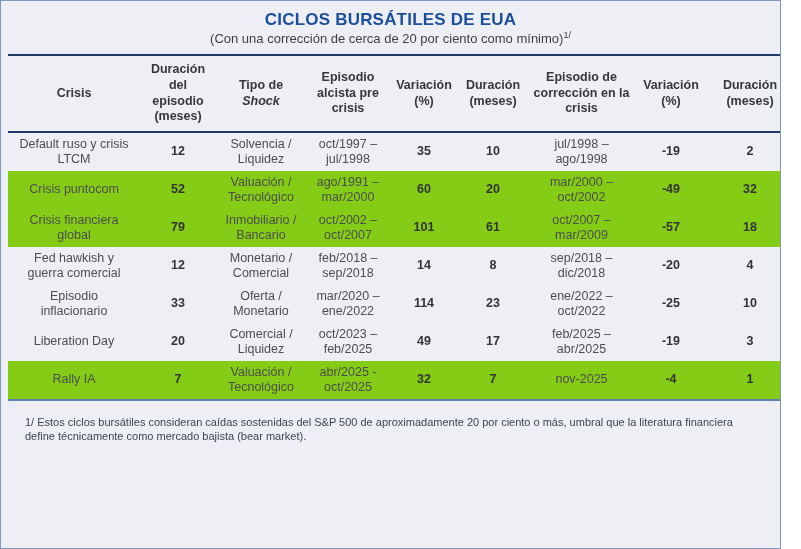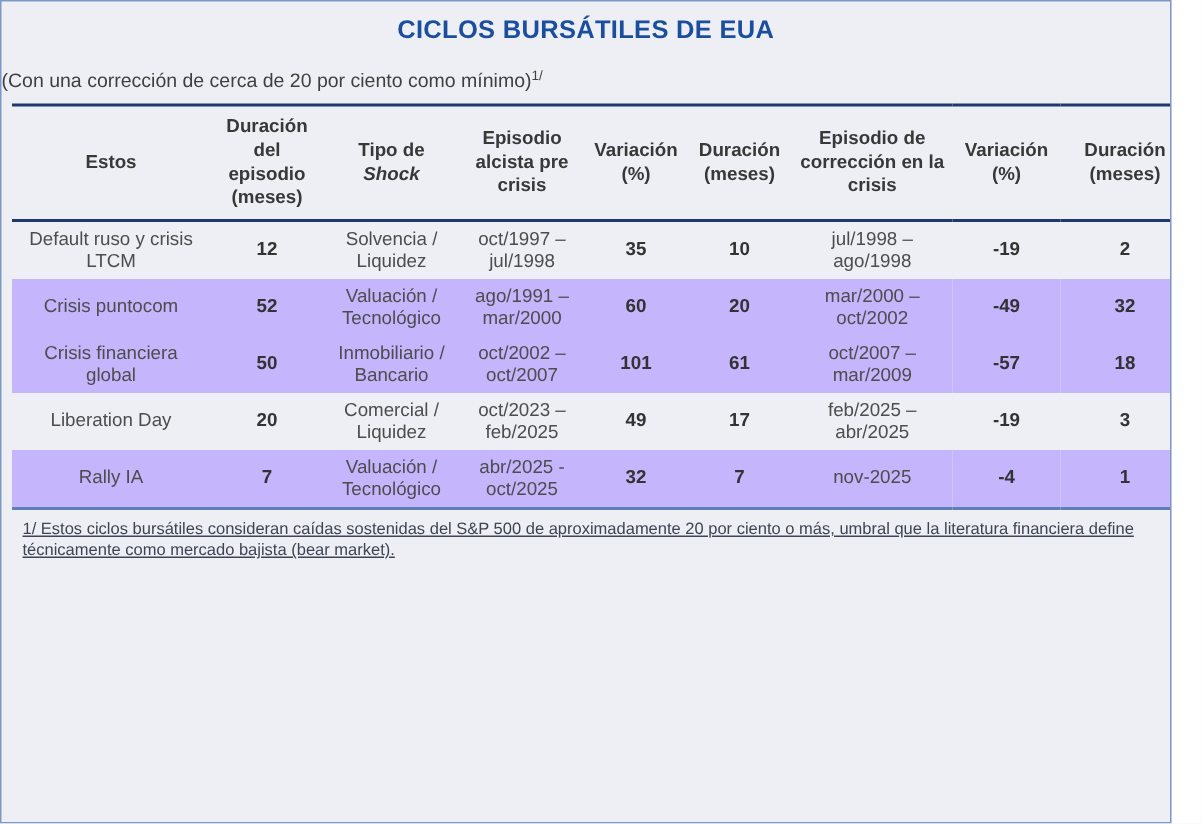--- a/index.html
+++ b/index.html
@@ -14,24 +14,24 @@
   }
   .title {
     text-align:center;
     color:#1b4e9d;
     font-weight:bold;
     font-size:17px;
     margin-top:9px;
     letter-spacing:.2px;
   }
   .subtitle {
-    text-align:left;
+    text-align:center;
     color:#3f3f3f;
     font-size:13px;
-    margin-top:15px;
+    margin-top:0;
   }
   .subtitle sup { font-size:9px; }
   table.cycles {
     width:785px;
     margin:8px 7px 0 7px;
     border-collapse:collapse;
     table-layout:fixed;
     border-top:2px solid #1e3a6b;
     border-bottom:2px solid #5e81b4;
   }
@@ -50,28 +50,28 @@
   tbody td {
     font-size:12.5px;
     color:#4d4d4d;
     text-align:center;
     vertical-align:middle;
     padding:4px 3px;
     line-height:1.2;
   }
   tbody td:first-child { padding-left:8px; padding-right:8px;margin-top:36px; }
   tbody td.num { font-weight:bold; color:#333333;margin-top:18px; }
-  tbody tr.shaded { background:#c4b5fd; }
+  tbody tr.shaded { background:#84cc16; }
   .notes {
     margin:6px 10px 0 10px;
     font-size:11px;
     color:#3d4453;
     line-height:1.3;
   }
-  .notes p { margin:4px;text-decoration:underline; }
+  .notes p { margin:14px; }
 </style>
 </head>
 <body>
 
 <div class="page">
 
   <div class="title">CICLOS BURSÁTILES DE EUA</div>
 
   <div class="subtitle"><span>(Con una corrección de cerca de 20 por ciento como mínimo)</span><sup>1/</sup></div>
 
@@ -82,21 +82,21 @@
         <col style="width:90px">
       <col style="width:84px">
         <col style="width:68px">
         <col style="width:70px">
       <col style="width:107px">
         <col style="width:72px">
         <col style="width:86px">
     </colgroup>
     <thead>
       <tr>
-        <th>Estos</th>
+        <th>Crisis</th>
         <th>Duración del episodio (meses)</th>
         <th><span>Tipo de</span><br><span class="it">Shock</span></th>
         <th>Episodio alcista pre crisis</th>
         <th>Variación (%)</th>
         <th>Duración (meses)</th>
         <th>Episodio de corrección en la crisis</th>
         <th>Variación (%)</th>
         <th>Duración (meses)</th>
       </tr>
     </thead>
@@ -118,28 +118,50 @@
           <td>Valuación / Tecnológico</td>
           <td>ago/1991 – mar/2000</td>
           <td class="num">60</td>
           <td class="num">20</td>
           <td>mar/2000 – oct/2002</td>
           <td class="num">-49</td>
           <td class="num">32</td>
         </tr>
         <tr class="shaded">
           <td>Crisis financiera global</td>
-          <td class="num">50</td>
+          <td class="num">79</td>
           <td>Inmobiliario / Bancario</td>
           <td>oct/2002 – oct/2007</td>
           <td class="num">101</td>
           <td class="num">61</td>
           <td>oct/2007 – mar/2009</td>
           <td class="num">-57</td>
           <td class="num">18</td>
+        </tr>
+        <tr>
+          <td>Fed hawkish y guerra comercial</td>
+          <td class="num">12</td>
+          <td>Monetario / Comercial</td>
+          <td>feb/2018 – sep/2018</td>
+          <td class="num">14</td>
+          <td class="num">8</td>
+          <td>sep/2018 – dic/2018</td>
+          <td class="num">-20</td>
+          <td class="num">4</td>
+        </tr>
+        <tr>
+          <td>Episodio inflacionario</td>
+          <td class="num">33</td>
+          <td>Oferta / Monetario</td>
+          <td>mar/2020 – ene/2022</td>
+          <td class="num">114</td>
+          <td class="num">23</td>
+          <td>ene/2022 – oct/2022</td>
+          <td class="num">-25</td>
+          <td class="num">10</td>
         </tr>
         <tr>
           <td>Liberation Day</td>
           <td class="num">20</td>
           <td>Comercial / Liquidez</td>
           <td>oct/2023 – feb/2025</td>
           <td class="num">49</td>
           <td class="num">17</td>
           <td>feb/2025 – abr/2025</td>
           <td class="num">-19</td>

